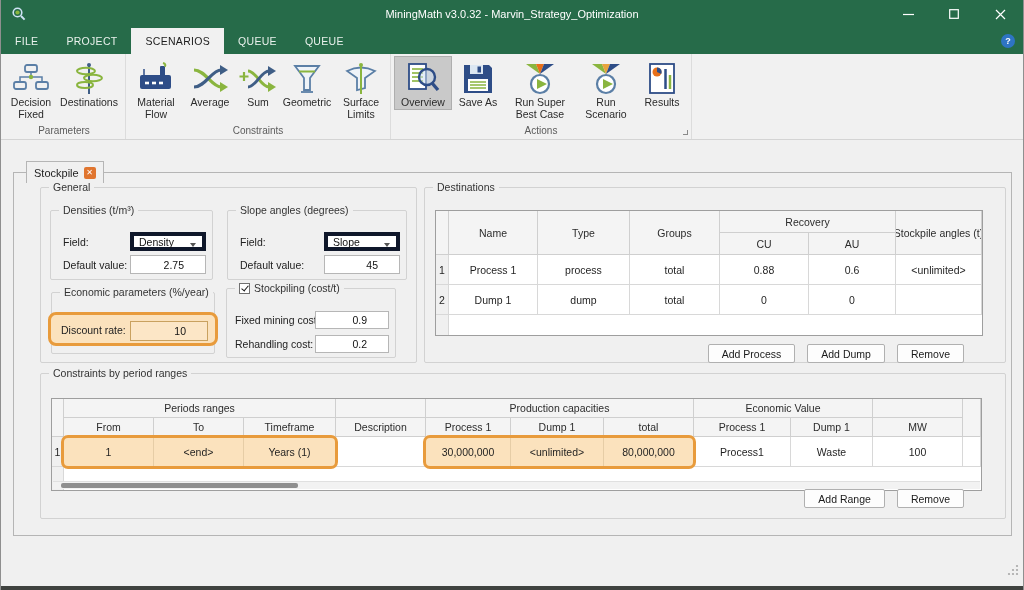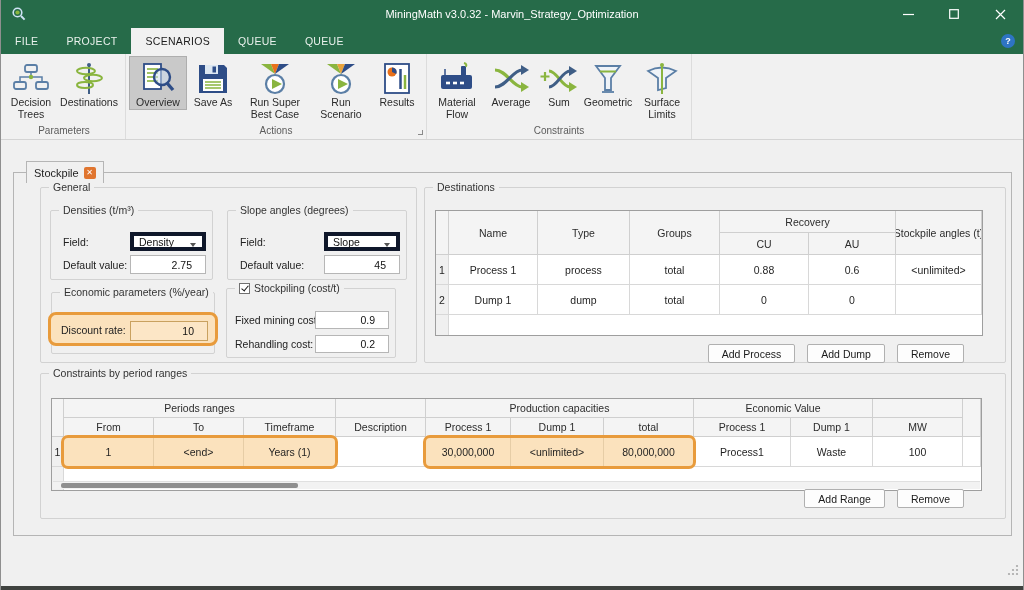--- a/index.html
+++ b/index.html
@@ -41,21 +41,21 @@
   .scen-tab{position:absolute; left:25px; top:21px; height:22px; padding:0 7px; background:#f0f0f0;
             border:1px solid #b5b5b5; border-bottom:none; z-index:2; display:flex; align-items:center; gap:5px; font-size:11px; color:#1e1e1e;}
   .tab-close{width:12px; height:12px; border-radius:2px; background:var(--tab-close); color:#fff; font-size:8px;
              display:flex; align-items:center; justify-content:center; line-height:1;}
   .panel{position:absolute; left:12px; top:32px; width:999px; height:364px; background:#f0f0f0; border:1px solid #b5b5b5;}
   
   .gbox{position:absolute; border:1px solid #d2d2d2; border-radius:2px; background:#f0f0f0;}
   .legend{position:absolute; top:-7px; left:8px; background:#f0f0f0; padding:0 4px; font-size:10.5px; color:#333; white-space:nowrap;}
   .lbl{position:absolute; font-size:10.5px; color:#222; white-space:nowrap;}
   .tin{position:absolute; border:1px solid #b6b6b6; background:#fff; font-family:"Liberation Sans",sans-serif;
-       font-size:10.5px; color:#111; padding:0 13px;}
+       font-size:10.5px; color:#111; padding:0 21px;}
   .tin.num{text-align:right;}
   .select{position:absolute; border:4px solid #0f172a; background:#fff; font-size:10.5px; color:#111;
           display:flex; align-items:center; padding-left:5px;}
   .select::after{content:""; position:absolute; right:6px; top:7px; border-left:3.5px solid transparent;
                  border-right:3.5px solid transparent; border-top:4px solid #555;}
   .checkbox{position:relative; width:11px; height:11px; background:#fff; border:1px solid #707070; display:inline-block; vertical-align:-2px;}
   .checkbox::after{content:""; position:absolute; left:2.5px; top:0.5px; width:3px; height:6px;
                    border-right:1.6px solid #1a1a1a; border-bottom:1.6px solid #1a1a1a; transform:rotate(40deg);}
   .hl-wrap{position:absolute; border:3px solid var(--hl-border); border-radius:8px; background:var(--hl-fill);}
   
@@ -125,36 +125,101 @@
         <div class="rbtn" style="width:50px">
           <span class="ricon">
             <svg width="38" height="34" viewBox="0 0 38 34">
               <rect x="13" y="3" width="12" height="7" rx="2" fill="none" stroke="#5b7fa6" stroke-width="1.8"></rect>
               <path d="M19 10 V15 M8 20 V15 H30 V20" fill="none" stroke="#5b7fa6" stroke-width="1.5"></path>
               <circle cx="19" cy="15" r="2.2" fill="#8ab53f"></circle>
               <rect x="2" y="20" width="12" height="7" rx="2" fill="none" stroke="#5b7fa6" stroke-width="1.8"></rect>
               <rect x="24" y="20" width="12" height="7" rx="2" fill="none" stroke="#5b7fa6" stroke-width="1.8"></rect>
             </svg>
             </span>
-          <span class="rtext">Decision Trees</span>
+          <span class="rtext">Decision Fixed</span>
         </div>
         <div class="rbtn" style="width:66px">
           <span class="ricon">
             <svg width="38" height="34" viewBox="0 0 38 34">
               <line x1="19" y1="3" x2="19" y2="32" stroke="#3f5e86" stroke-width="2"></line>
               <circle cx="19" cy="3" r="2" fill="#3f5e86"></circle>
               <ellipse cx="16" cy="9" rx="9" ry="3.2" fill="none" stroke="#8ab53f" stroke-width="2"></ellipse>
               <ellipse cx="23" cy="16" rx="9" ry="3.2" fill="none" stroke="#8ab53f" stroke-width="2"></ellipse>
               <ellipse cx="15" cy="23" rx="8" ry="3" fill="none" stroke="#8ab53f" stroke-width="2"></ellipse>
             </svg>
             </span>
           <span class="rtext">Destinations</span>
         </div>
       </div>
       <div class="rlabel">Parameters</div>
+    </div>
+
+    <div class="rgroup">
+      <div class="rbuttons">
+        <div class="rbtn" style="width:54px">
+          <span class="ricon">
+            <svg width="38" height="34" viewBox="0 0 38 34">
+              <line x1="7" y1="13" x2="7" y2="7" stroke="#2e4d87" stroke-width="1.5"></line>
+              <rect x="23" y="4" width="5" height="11" rx="1" fill="#2e4d87"></rect>
+              <path d="M26 1 q3.5 1 1.8 3.6" stroke="#8ab53f" stroke-width="2" fill="none"></path>
+              <rect x="3" y="13" width="31" height="14" rx="2" fill="#2e4d87"></rect>
+              <g stroke="#fff" stroke-width="2.6">
+                <line x1="8" y1="21" x2="12" y2="21"></line>
+                  <line x1="15" y1="21" x2="19" y2="21"></line>
+                  <line x1="22" y1="21" x2="26" y2="21"></line>
+              </g>
+            </svg>
+            </span>
+          <span class="rtext">Material Flow</span>
+        </div>
+        <div class="rbtn" style="width:54px">
+          <span class="ricon">
+            <svg width="38" height="34" viewBox="0 0 38 34">
+              <path d="M3 8 C14 8 21 25 30 25" stroke="#8ab53f" stroke-width="3.2" fill="none"></path>
+              <polygon points="29,20 37,25 29,30" fill="#8ab53f"></polygon>
+              <path d="M3 25 C14 25 21 8 30 8" stroke="#3f5e86" stroke-width="3.2" fill="none"></path>
+              <polygon points="29,3 37,8 29,13" fill="#3f5e86"></polygon>
+            </svg>
+            </span>
+          <span class="rtext">Average</span>
+        </div>
+        <div class="rbtn" style="width:42px">
+          <span class="ricon">
+            <svg width="38" height="34" viewBox="0 0 38 34">
+              <path d="M5 10 v9 M0.5 14.5 h9" stroke="#8ab53f" stroke-width="2.2"></path>
+              <path d="M9 9 C17 9 22 25 30 25" stroke="#8ab53f" stroke-width="2.8" fill="none"></path>
+              <polygon points="29,20 37,25 29,30" fill="#8ab53f"></polygon>
+              <path d="M9 25 C17 25 22 9 30 9" stroke="#3f5e86" stroke-width="2.8" fill="none"></path>
+              <polygon points="29,4 37,9 29,14" fill="#3f5e86"></polygon>
+            </svg>
+            </span>
+          <span class="rtext">Sum</span>
+        </div>
+        <div class="rbtn" style="width:56px">
+          <span class="ricon">
+            <svg width="38" height="34" viewBox="0 0 38 34">
+              <path d="M7 4 h24 l-9 12 v12 h-6 V16 z" fill="#eef3f8" stroke="#5b7fa6" stroke-width="1.8"></path>
+              <line x1="11" y1="9.5" x2="27" y2="9.5" stroke="#8ab53f" stroke-width="2"></line>
+              <line x1="13" y1="30" x2="25" y2="30" stroke="#5b7fa6" stroke-width="1.8"></line>
+            </svg>
+            </span>
+          <span class="rtext">Geometric</span>
+        </div>
+        <div class="rbtn" style="width:52px">
+          <span class="ricon">
+            <svg width="38" height="34" viewBox="0 0 38 34">
+              <path d="M5 9 Q19 2 33 9 L23 16 v10 l-8 2 V16 z" fill="#eef3f8" stroke="#5b7fa6" stroke-width="1.8"></path>
+              <line x1="19" y1="2" x2="19" y2="32" stroke="#8ab53f" stroke-width="2"></line>
+              <circle cx="19" cy="3" r="2" fill="#8ab53f"></circle>
+            </svg>
+            </span>
+          <span class="rtext">Surface Limits</span>
+        </div>
+      </div>
+      <div class="rlabel">Constraints</div>
     </div>
 
     <div class="rgroup">
       <div class="rbuttons">
         <div class="rbtn selected" style="width:58px">
           <span class="ricon">
             <svg width="38" height="34" viewBox="0 0 38 34">
               <rect x="5" y="2" width="17" height="25" fill="#fff" stroke="#2e4d87" stroke-width="1.8"></rect>
               <g stroke="#8ab53f" stroke-width="1.6">
                 <line x1="8" y1="7" x2="19" y2="7"></line>
@@ -216,85 +281,20 @@
               <path d="M14 10 L14 5.5 A4.5 4.5 0 0 1 18.2 12 z" fill="#2e4d87"></path>
               <line x1="22.5" y1="7" x2="22.5" y2="27" stroke="#2e4d87" stroke-width="2.5"></line>
               <line x1="27" y1="13" x2="27" y2="27" stroke="#8ab53f" stroke-width="2.5"></line>
             </svg>
             </span>
           <span class="rtext">Results</span>
         </div>
       </div>
       <div class="rlabel">Actions</div>
       <div class="dialog-launcher"></div>
-    </div>
-
-    <div class="rgroup">
-      <div class="rbuttons">
-        <div class="rbtn" style="width:54px">
-          <span class="ricon">
-            <svg width="38" height="34" viewBox="0 0 38 34">
-              <line x1="7" y1="13" x2="7" y2="7" stroke="#2e4d87" stroke-width="1.5"></line>
-              <rect x="23" y="4" width="5" height="11" rx="1" fill="#2e4d87"></rect>
-              <path d="M26 1 q3.5 1 1.8 3.6" stroke="#8ab53f" stroke-width="2" fill="none"></path>
-              <rect x="3" y="13" width="31" height="14" rx="2" fill="#2e4d87"></rect>
-              <g stroke="#fff" stroke-width="2.6">
-                <line x1="8" y1="21" x2="12" y2="21"></line>
-                  <line x1="15" y1="21" x2="19" y2="21"></line>
-                  <line x1="22" y1="21" x2="26" y2="21"></line>
-              </g>
-            </svg>
-            </span>
-          <span class="rtext">Material Flow</span>
-        </div>
-        <div class="rbtn" style="width:54px">
-          <span class="ricon">
-            <svg width="38" height="34" viewBox="0 0 38 34">
-              <path d="M3 8 C14 8 21 25 30 25" stroke="#8ab53f" stroke-width="3.2" fill="none"></path>
-              <polygon points="29,20 37,25 29,30" fill="#8ab53f"></polygon>
-              <path d="M3 25 C14 25 21 8 30 8" stroke="#3f5e86" stroke-width="3.2" fill="none"></path>
-              <polygon points="29,3 37,8 29,13" fill="#3f5e86"></polygon>
-            </svg>
-            </span>
-          <span class="rtext">Average</span>
-        </div>
-        <div class="rbtn" style="width:42px">
-          <span class="ricon">
-            <svg width="38" height="34" viewBox="0 0 38 34">
-              <path d="M5 10 v9 M0.5 14.5 h9" stroke="#8ab53f" stroke-width="2.2"></path>
-              <path d="M9 9 C17 9 22 25 30 25" stroke="#8ab53f" stroke-width="2.8" fill="none"></path>
-              <polygon points="29,20 37,25 29,30" fill="#8ab53f"></polygon>
-              <path d="M9 25 C17 25 22 9 30 9" stroke="#3f5e86" stroke-width="2.8" fill="none"></path>
-              <polygon points="29,4 37,9 29,14" fill="#3f5e86"></polygon>
-            </svg>
-            </span>
-          <span class="rtext">Sum</span>
-        </div>
-        <div class="rbtn" style="width:56px">
-          <span class="ricon">
-            <svg width="38" height="34" viewBox="0 0 38 34">
-              <path d="M7 4 h24 l-9 12 v12 h-6 V16 z" fill="#eef3f8" stroke="#5b7fa6" stroke-width="1.8"></path>
-              <line x1="11" y1="9.5" x2="27" y2="9.5" stroke="#8ab53f" stroke-width="2"></line>
-              <line x1="13" y1="30" x2="25" y2="30" stroke="#5b7fa6" stroke-width="1.8"></line>
-            </svg>
-            </span>
-          <span class="rtext">Geometric</span>
-        </div>
-        <div class="rbtn" style="width:52px">
-          <span class="ricon">
-            <svg width="38" height="34" viewBox="0 0 38 34">
-              <path d="M5 9 Q19 2 33 9 L23 16 v10 l-8 2 V16 z" fill="#eef3f8" stroke="#5b7fa6" stroke-width="1.8"></path>
-              <line x1="19" y1="2" x2="19" y2="32" stroke="#8ab53f" stroke-width="2"></line>
-              <circle cx="19" cy="3" r="2" fill="#8ab53f"></circle>
-            </svg>
-            </span>
-          <span class="rtext">Surface Limits</span>
-        </div>
-      </div>
-      <div class="rlabel">Constraints</div>
     </div>
   </div>
 
   <div class="workspace">
 
     <div class="scen-tab">
       <span>Stockpile</span>
       <span class="tab-close">✕</span>
     </div>
 

